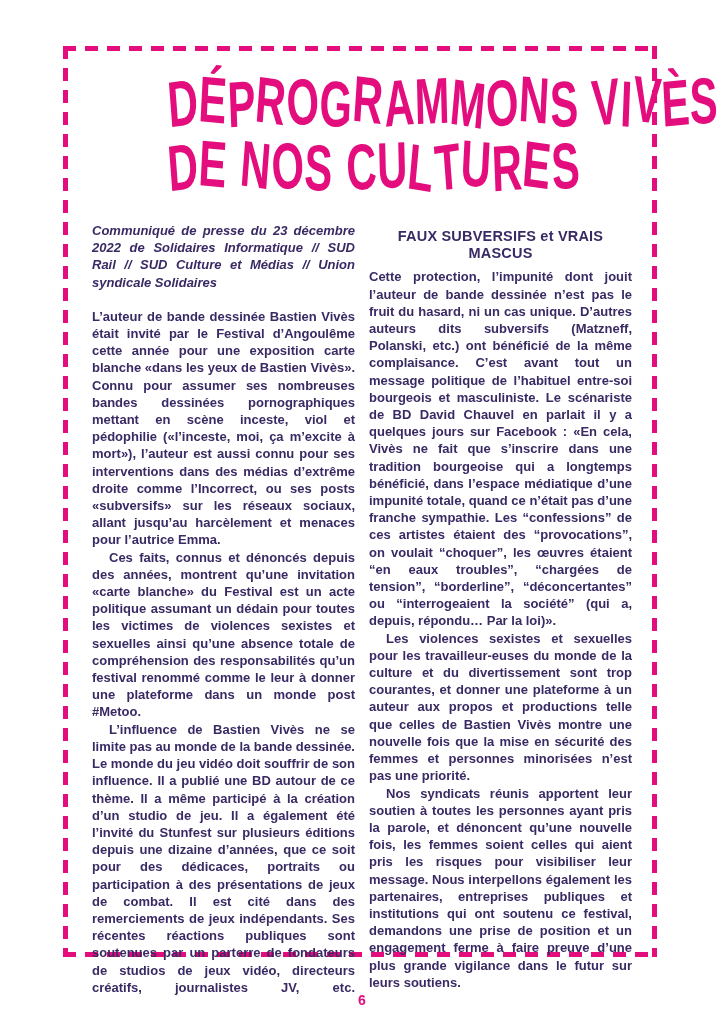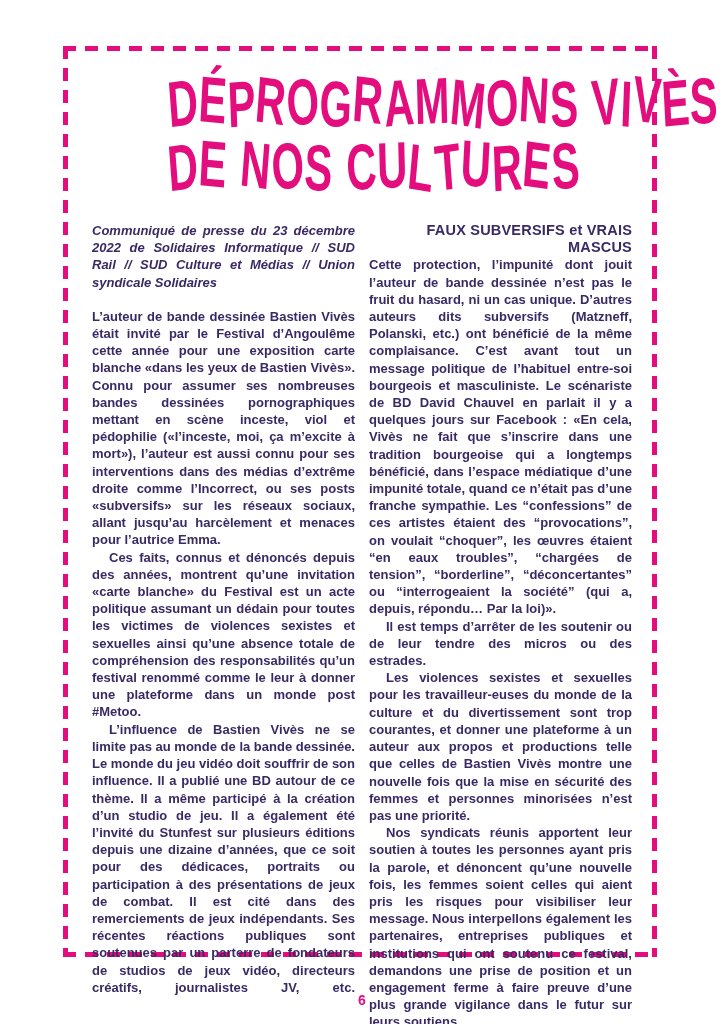--- a/index.html
+++ b/index.html
@@ -62,26 +62,26 @@
     text-align:justify;
   }
   .col p{margin:0;}
   .intro{
     font-style:italic;
     margin-bottom:17px !important;
   }
   .indent{text-indent:17px;}
   .justify-last{text-align-last:justify;}
   .col-heading{
-    margin:0;
+    margin:6px;
     font-size:14.5px;
     line-height:17.2px;
     letter-spacing:0.2px;
     font-weight:bold;
-    text-align:right;
+    text-align:center;
   }
   .page-number{
     position:absolute;left:0;right:0;top:992px;
     text-align:center;
     color:var(--pink);
     font-weight:bold;
     font-size:14px;
   }
 </style>
 </head>
@@ -98,20 +98,19 @@
   <div class="columns">
     <div class="col">
       <p class="intro">Communiqué de presse du 23 décembre 2022 de Solidaires Informatique // SUD Rail // SUD Culture et Médias // Union syndicale Solidaires</p>
       <p>L’auteur de bande dessinée Bastien Vivès était invité par le Festival d’Angoulême cette année pour une exposition carte blanche «dans les yeux de Bastien Vivès». Connu pour assumer ses nombreuses bandes dessinées pornographiques mettant en scène inceste, viol et pédophilie («l’inceste, moi, ça m’excite à mort»), l’auteur est aussi connu pour ses interventions dans des médias d’extrême droite comme l’Incorrect, ou ses posts «subversifs» sur les réseaux sociaux, allant jusqu’au harcèlement et menaces pour l’autrice Emma.</p>
       <p class="indent">Ces faits, connus et dénoncés depuis des années, montrent qu’une invitation «carte blanche» du Festival est un acte politique assumant un dédain pour toutes les victimes de violences sexistes et sexuelles ainsi qu’une absence totale de compréhension des responsabilités qu’un festival renommé comme le leur à donner une plateforme dans un monde post #Metoo.</p>
       <p class="indent justify-last">L’influence de Bastien Vivès ne se limite pas au monde de la bande dessinée. Le monde du jeu vidéo doit souffrir de son influence. Il a publié une BD autour de ce thème. Il a même participé à la création d’un studio de jeu. Il a également été l’invité du Stunfest sur plusieurs éditions depuis une dizaine d’années, que ce soit pour des dédicaces, portraits ou participation à des présentations de jeux de combat. Il est cité dans des remerciements de jeux indépendants. Ses récentes réactions publiques sont soutenues par un parterre de fondateurs de studios de jeux vidéo, directeurs créatifs, journalistes JV, etc.</p>
     </div>
     <div class="col">
       <h2 class="col-heading">FAUX SUBVERSIFS et VRAIS MASCUS</h2>
       <p>Cette protection, l’impunité dont jouit l’auteur de bande dessinée n’est pas le fruit du hasard, ni un cas unique. D’autres auteurs dits subversifs (Matzneff, Polanski, etc.) ont bénéficié de la même complaisance. C’est avant tout un message politique de l’habituel entre-soi bourgeois et masculiniste. Le scénariste de BD David Chauvel en parlait il y a quelques jours sur Facebook : «En cela, Vivès ne fait que s’inscrire dans une tradition bourgeoise qui a longtemps bénéficié, dans l’espace médiatique d’une impunité totale, quand ce n’était pas d’une franche sympathie. Les “confessions” de ces artistes étaient des “provocations”, on voulait “choquer”, les œuvres étaient “en eaux troubles”, “chargées de tension”, “borderline”, “déconcertantes” ou “interrogeaient la société” (qui a, depuis, répondu… Par la loi)».</p>
-      <p class="indent">Il est temps d’arrêter de les soutenir ou de leur tendre des micros ou des estrades.</p>
       <p class="indent">Les violences sexistes et sexuelles pour les travailleur-euses du monde de la culture et du divertissement sont trop courantes, et donner une plateforme à un auteur aux propos et productions telle que celles de Bastien Vivès montre une nouvelle fois que la mise en sécurité des femmes et personnes minorisées n’est pas une priorité.</p>
       <p class="indent">Nos syndicats réunis apportent leur soutien à toutes les personnes ayant pris la parole, et dénoncent qu’une nouvelle fois, les femmes soient celles qui aient pris les risques pour visibiliser leur message. Nous interpellons également les partenaires, entreprises publiques et institutions qui ont soutenu ce festival, demandons une prise de position et un engagement ferme à faire preuve d’une plus grande vigilance dans le futur sur leurs soutiens.</p>
     </div>
   </div>
 </div>
 
 <div class="page-number">6</div>
 
 </body></html>

